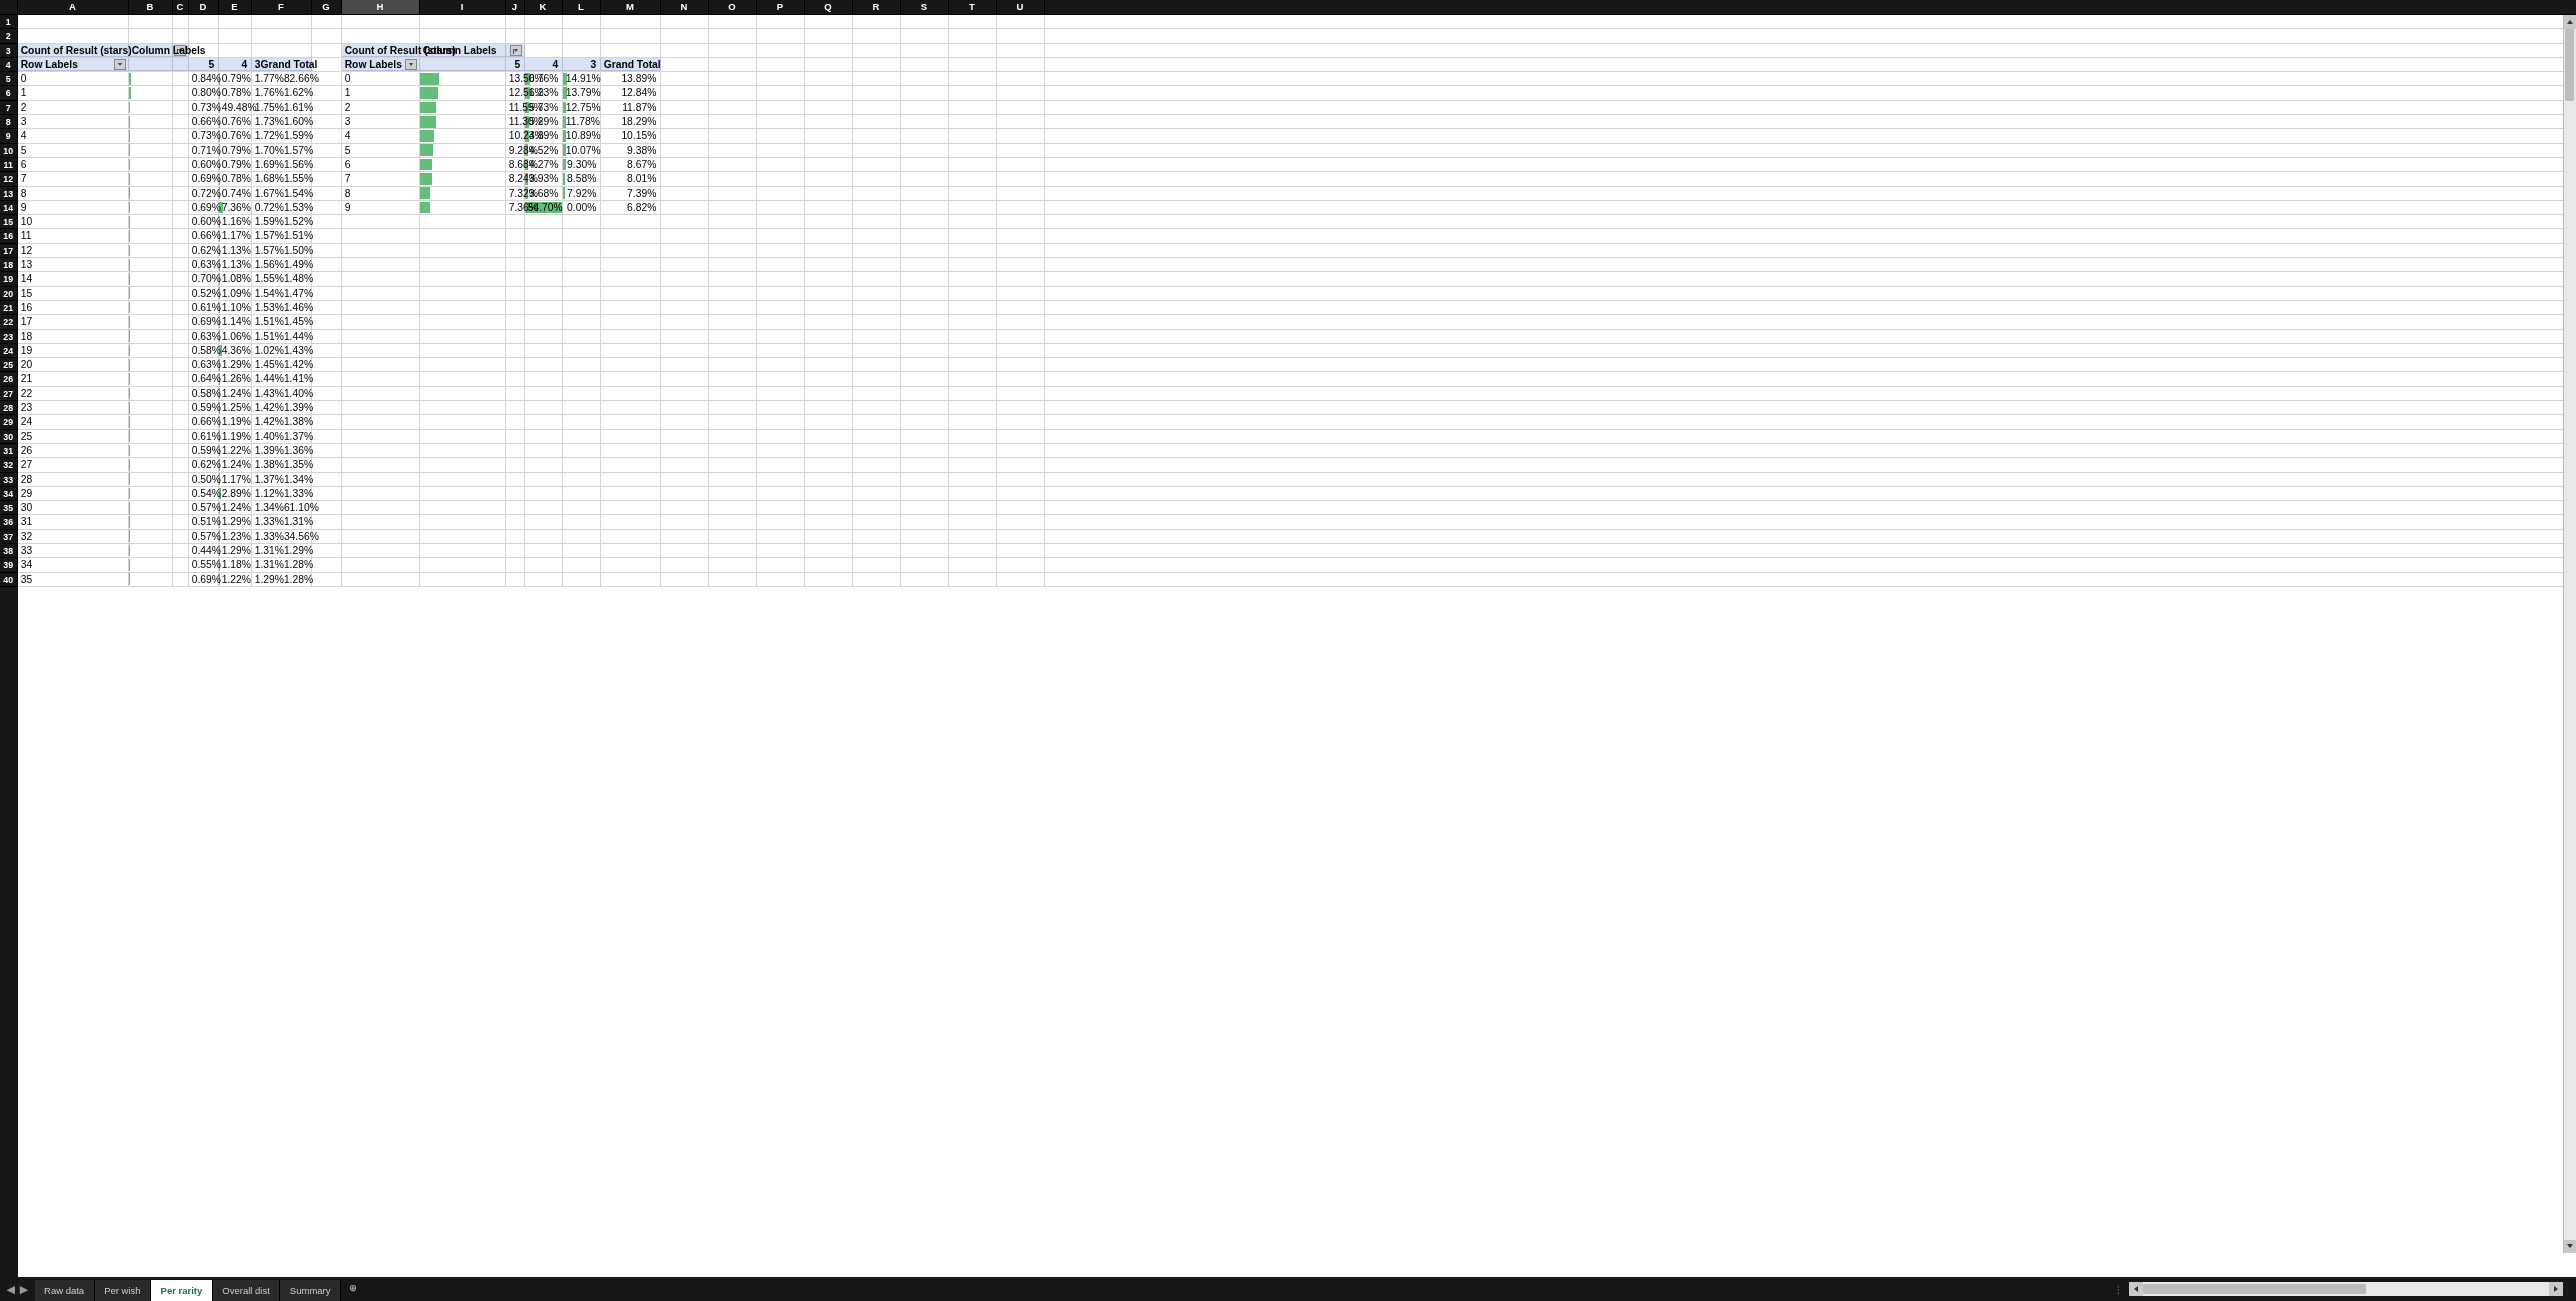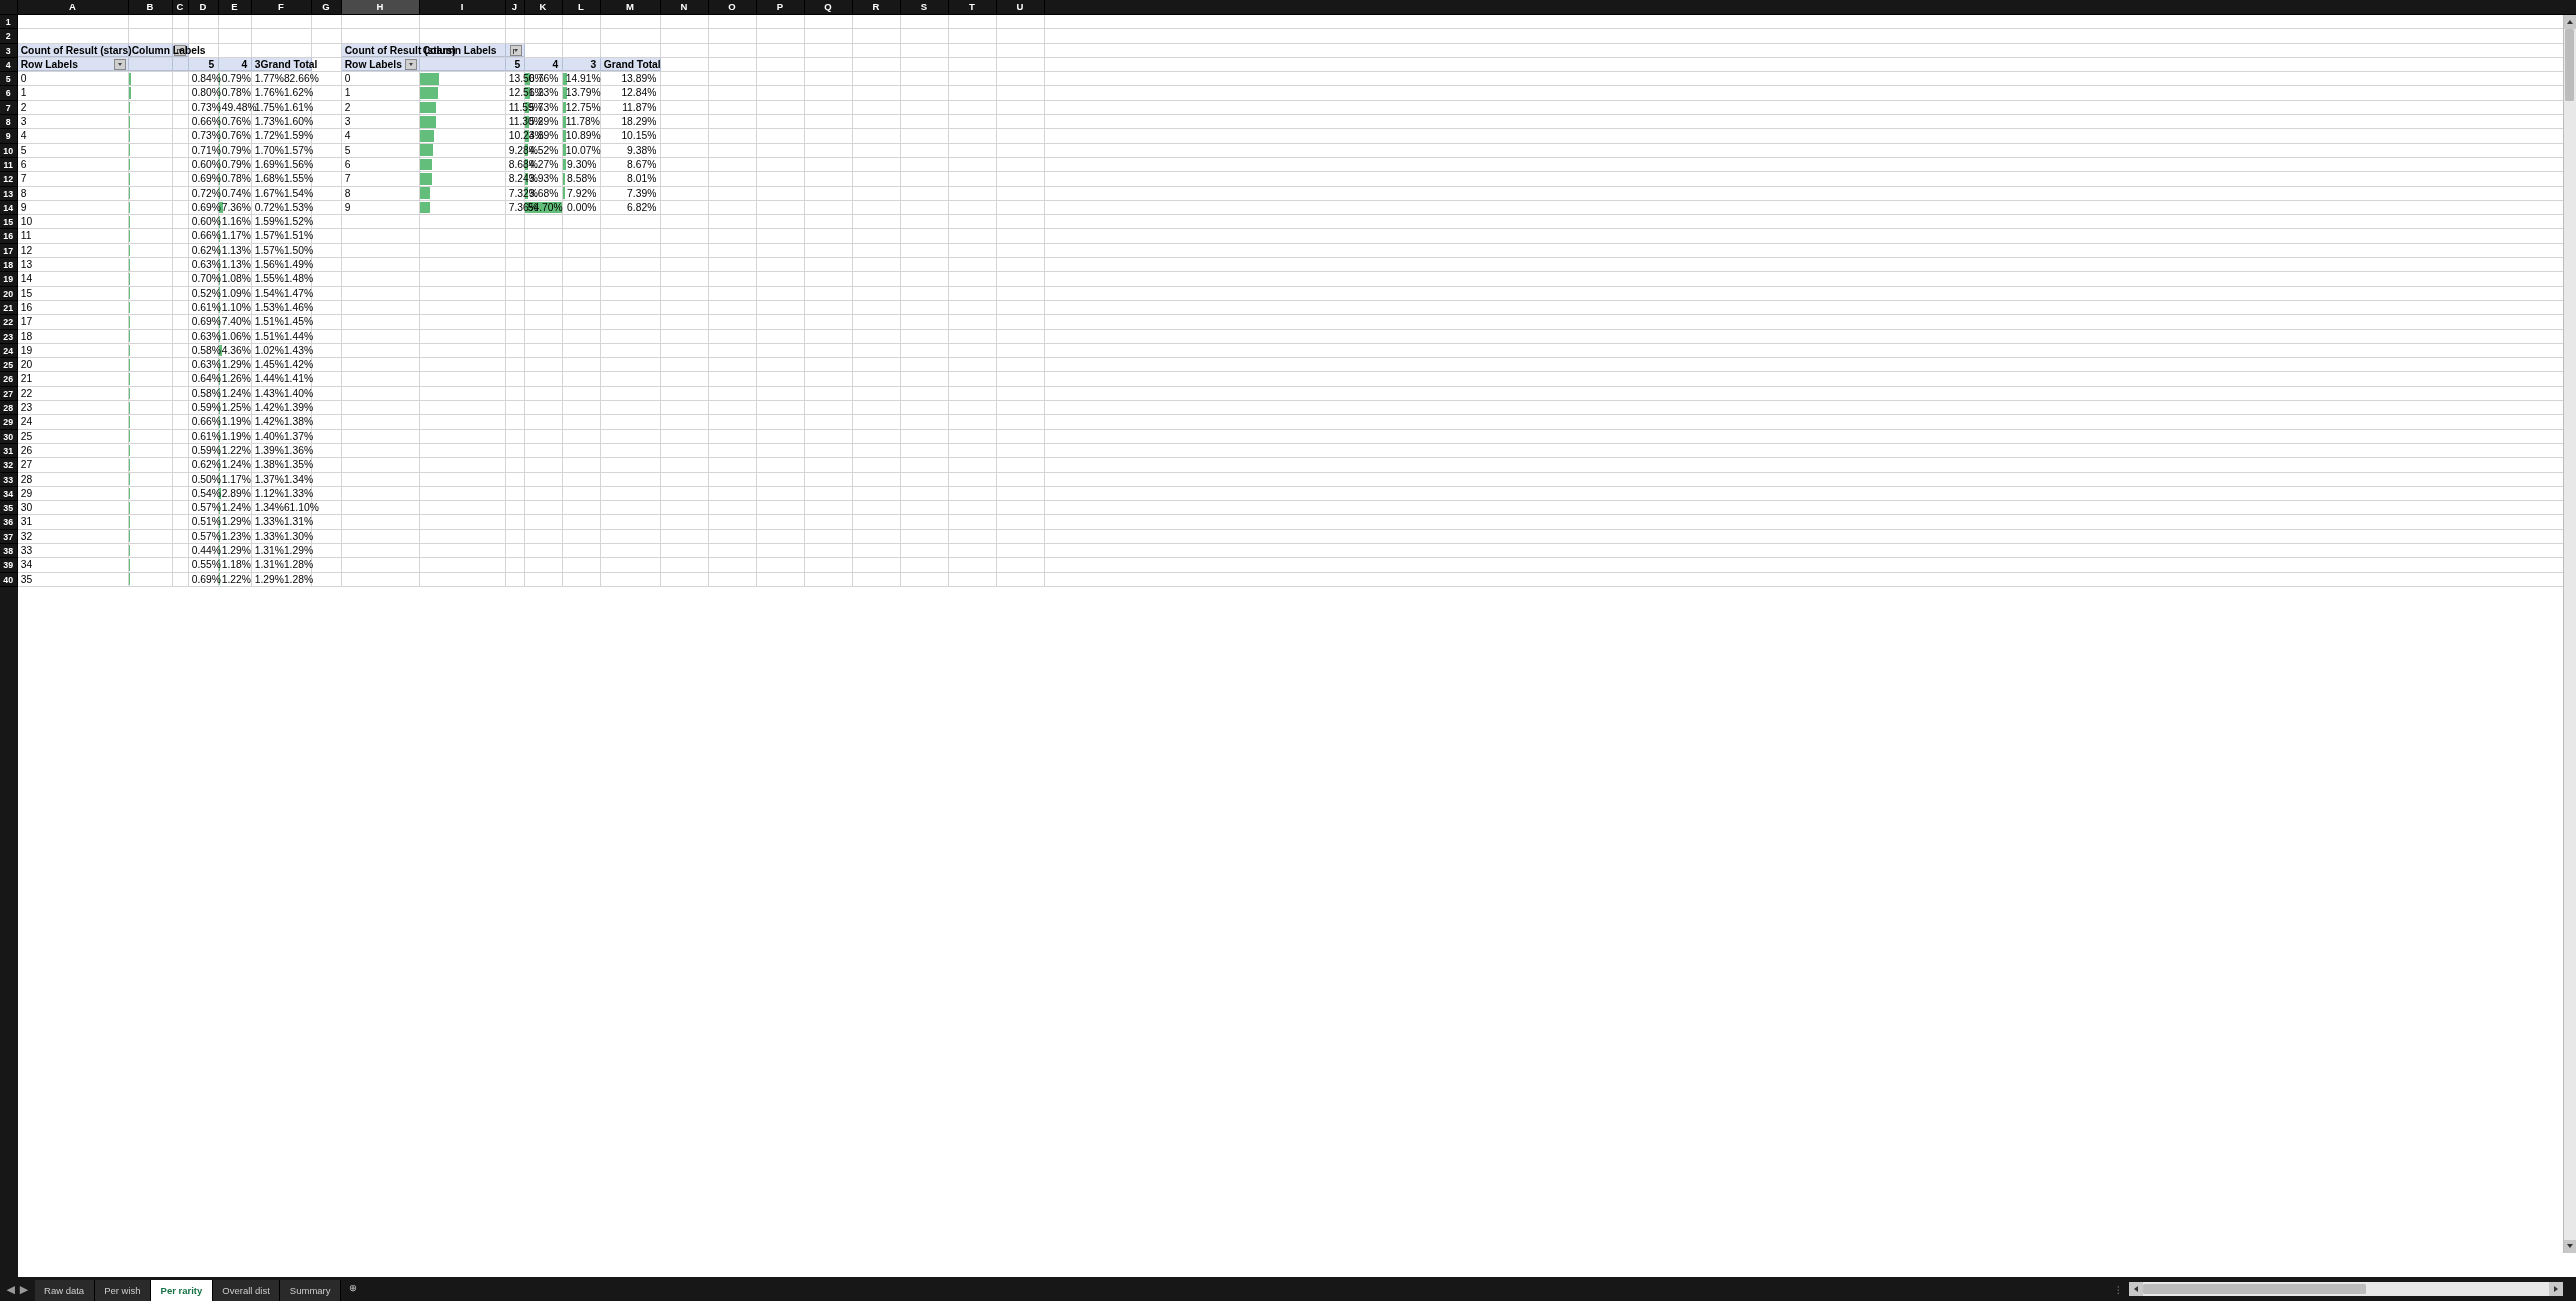--- a/index.html
+++ b/index.html
@@ -765,21 +765,21 @@
           <div class="cell cR"></div>
           <div class="cell cS"></div>
           <div class="cell cT"></div>
           <div class="cell cU"></div>
         </div>
         <div class="row">
           <div class="cell cA"><span class="val">17</span></div>
           <div class="cell cB"><div class="databar" style="width:2.4642857142857144%"></div><span class="val"></span></div>
           <div class="cell cC"><span class="val"></span></div>
           <div class="cell cD num"><span class="val">0.69%</span></div>
-          <div class="cell cE num"><div class="databar" style="width:1.8586956521739126%"></div><span class="val">7.40%</span></div>
+          <div class="cell cE num"><div class="databar" style="width:1.8586956521739126%"></div><span class="val">1.14%</span></div>
           <div class="cell cF num"><span class="val" style="float:left">1.51%</span><span class="val">1.45%</span></div>
           <div class="cell cG"></div>
           <div class="cell cH"></div>
           <div class="cell cI"></div>
           <div class="cell cJ"></div>
           <div class="cell cK"></div>
           <div class="cell cL"></div>
           <div class="cell cM"></div>
           <div class="cell cN"></div>
           <div class="cell cO"></div>
@@ -1111,21 +1111,21 @@
           <div class="cell cS"></div>
           <div class="cell cT"></div>
           <div class="cell cU"></div>
         </div>
         <div class="row">
           <div class="cell cA"><span class="val">32</span></div>
           <div class="cell cB"><div class="databar" style="width:2.0357142857142856%"></div><span class="val"></span></div>
           <div class="cell cC"><span class="val"></span></div>
           <div class="cell cD num"><span class="val">0.57%</span></div>
           <div class="cell cE num"><div class="databar" style="width:2.0054347826086953%"></div><span class="val">1.23%</span></div>
-          <div class="cell cF num"><span class="val" style="float:left">1.33%</span><span class="val">1.30%</span></div>
+          <div class="cell cF num"><span class="val" style="float:left">1.33%</span><span class="val">34.56%</span></div>
           <div class="cell cG"></div>
           <div class="cell cH"></div>
           <div class="cell cI"></div>
           <div class="cell cJ"></div>
           <div class="cell cK"></div>
           <div class="cell cL"></div>
           <div class="cell cM"></div>
           <div class="cell cN"></div>
           <div class="cell cO"></div>
           <div class="cell cP"></div>

